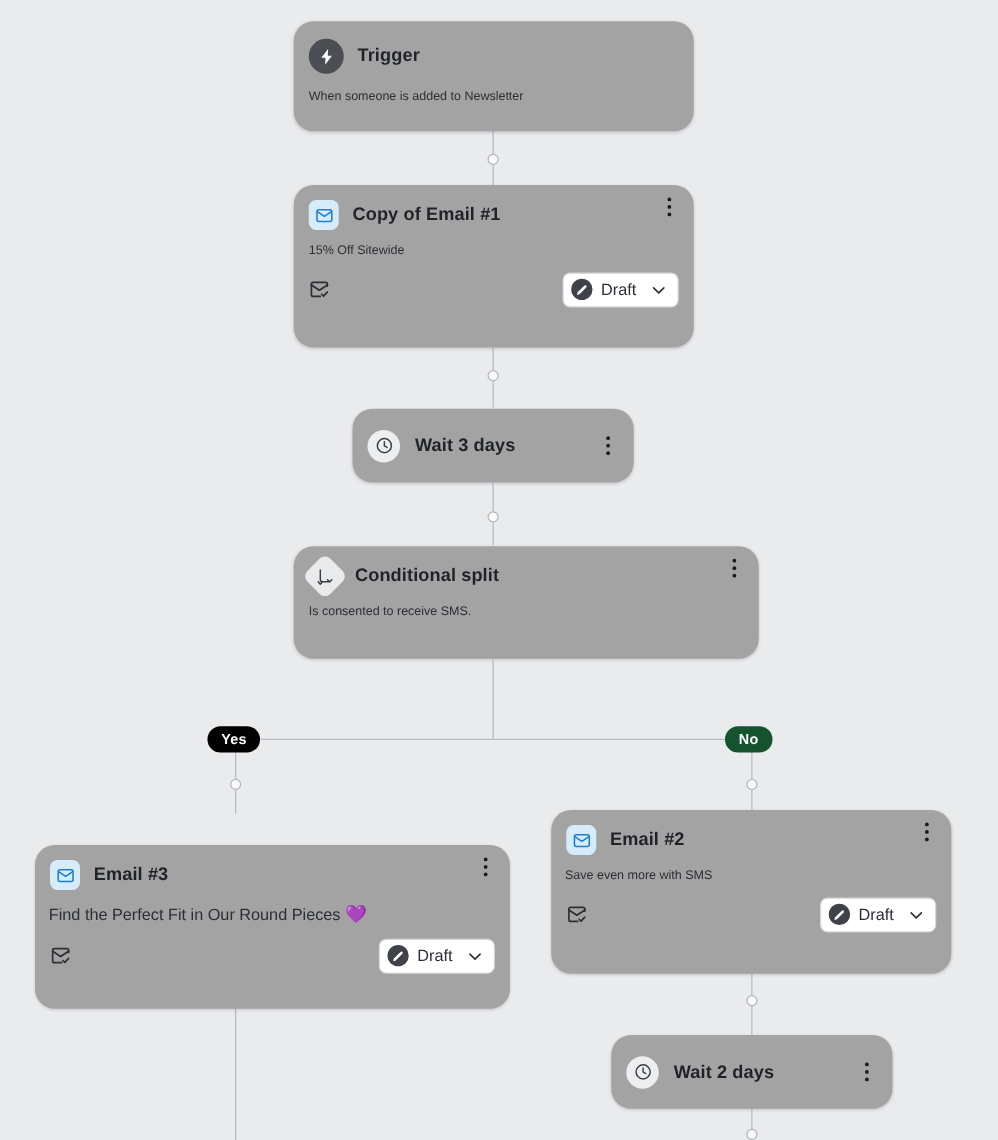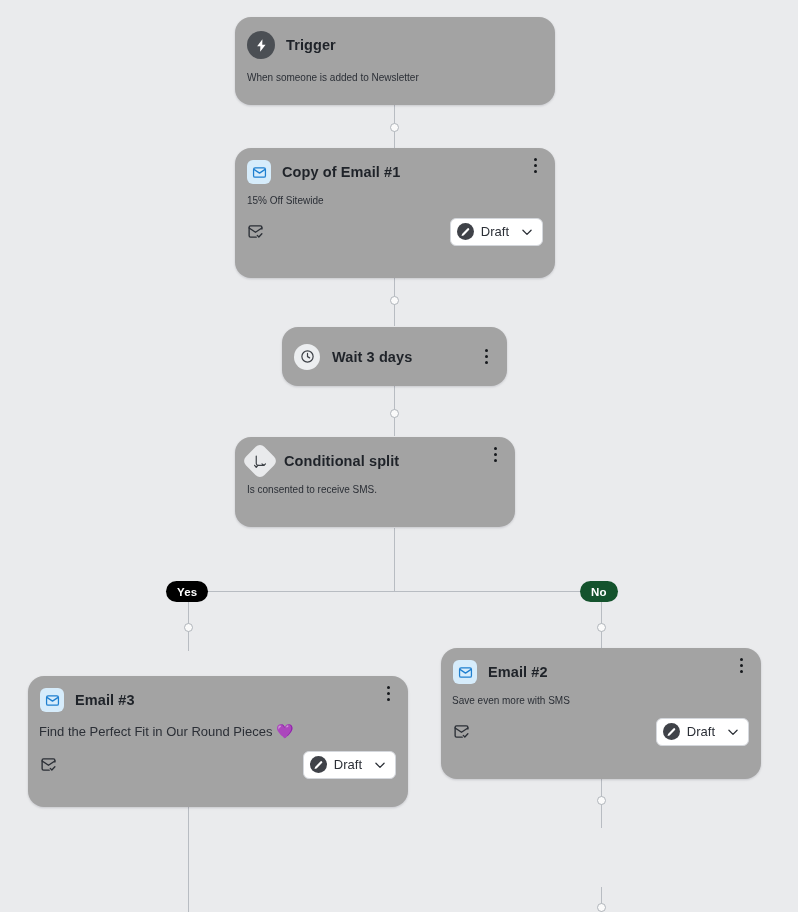--- a/index.html
+++ b/index.html
@@ -208,21 +208,21 @@
         </svg>
     </span>
     <span class="card-title">Wait 3 days</span>
     <span class="kebab">
         <i></i>
         <i></i>
         <i></i>
       </span>
   </div>
 
-  <div class="card" style="left:235px; top:437px; width:280px; height:90px;">
+  <div class="card" style="left:235px; top:437px; width:372px; height:90px;">
     <div class="card-head" style="height:34px;">
       <span class="ic ic-split">
         <svg width="15" height="15" viewBox="0 0 24 24" fill="none" stroke="#3c4046" stroke-width="1.9" stroke-linecap="round" stroke-linejoin="round">
             <path d="M6 3v12a3 3 0 0 0 3 3h9"></path>
             <path d="M6 21l-2.6-3.2M6 21l2.6-3.2"></path>
             <path d="M18 18l-2.8-2.6M18 18l2.8-2.6"></path>
           </svg>
       </span>
       <span class="card-title">Conditional split</span>
       <span class="kebab">
@@ -310,14 +310,28 @@
         <span class="status-label">Draft</span>
         <span class="ic chev">
           <svg width="14" height="14" viewBox="0 0 24 24" fill="none" stroke="#2b2f36" stroke-width="2.2" stroke-linecap="round" stroke-linejoin="round">
               <path d="M5 9l7 7 7-7"></path>
             </svg>
         </span>
       </span>
     </div>
   </div>
 
+  <div class="card wait" style="left:489px; top:828px; width:225px; height:59px;">
+    <span class="ic ic-clock">
+      <svg width="15" height="15" viewBox="0 0 24 24" fill="none" stroke="#3c4046" stroke-width="1.9" stroke-linecap="round" stroke-linejoin="round">
+          <circle cx="12" cy="12" r="9"></circle>
+          <path d="M12 7v5.2l3.4 2"></path>
+        </svg>
+    </span>
+    <span class="card-title">Wait 2 days</span>
+    <span class="kebab">
+        <i></i>
+        <i></i>
+        <i></i>
+      </span>
+  </div>
 
 </div>
 
 </body></html>

